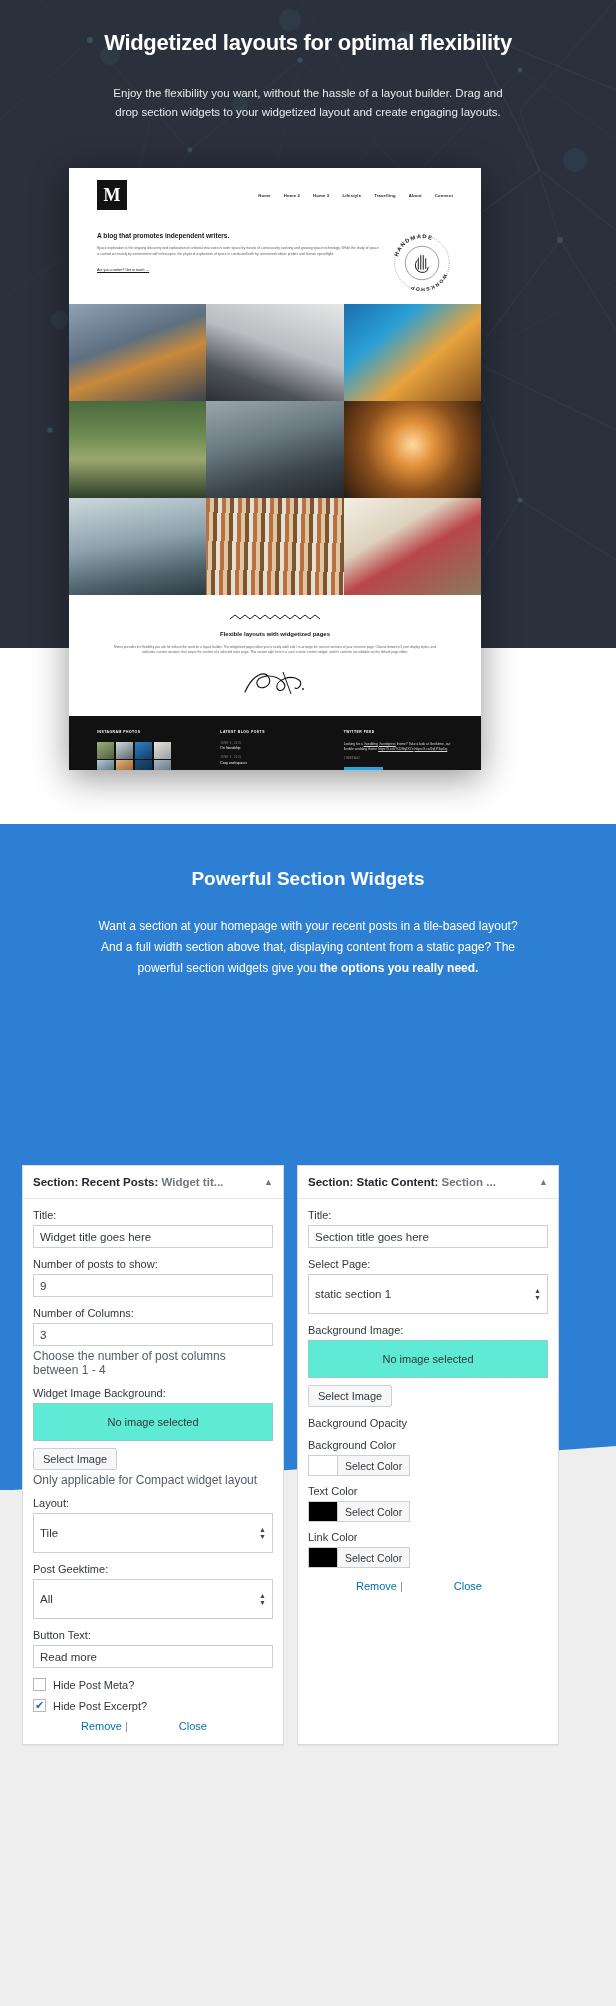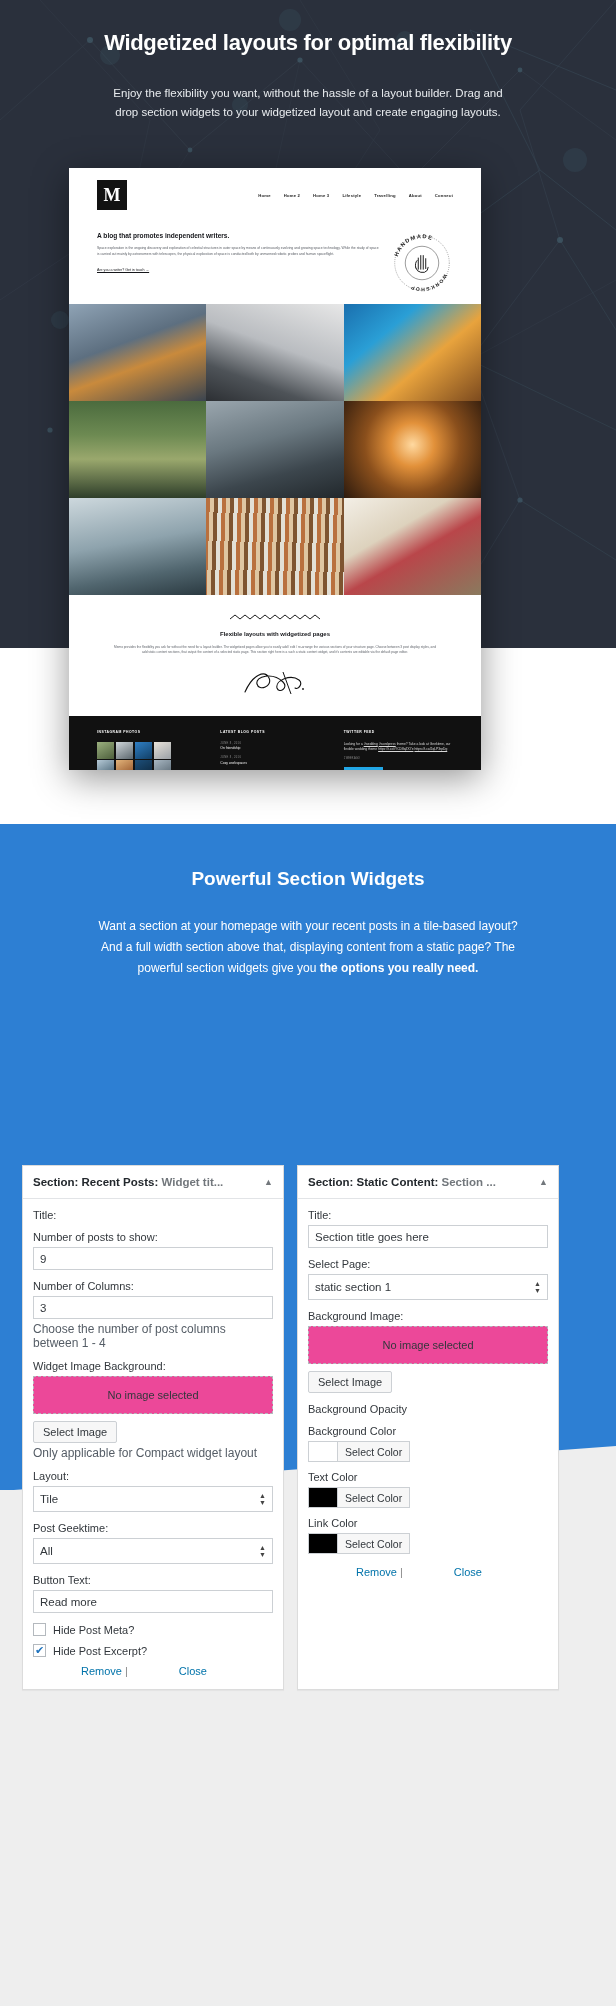--- a/index.html
+++ b/index.html
@@ -136,29 +136,29 @@
   .fld { margin-bottom: 10px; }
   .fld > label {
     display: block; font-size: 11px; color: #32373c; margin-bottom: 4px;
   }
   .txt {
     width: 100%; height: 23px; border: 1px solid #ccd0d4; background: #fff;
     font-size: 11.5px; color: #32373c; padding: 0 6px;
     font-family: "Liberation Sans", sans-serif;
   }
   .sel {
-    width: 100%; height: 26px; border: 1px solid #ccd0d4; background: #fff;
+    width: 100%; height: 40px; border: 1px solid #ccd0d4; background: #fff;
     font-size: 11.5px; color: #32373c; padding: 0 6px;
     font-family: "Liberation Sans", sans-serif;
     display: flex; align-items: center; justify-content: space-between;
   }
   .sel .arrows { font-size: 7px; line-height: 7px; color: #444; text-align: center; }
   .help { font-size: 12px; color: #555d66; line-height: 14px; margin-top: 3px; }
   .dropzone {
-    border: 1px dashed #b4b9be; background: #ec4899; height: 38px;
+    border: 1px dashed #b4b9be; background: #5eead4; height: 38px;
     display: flex; align-items: center; justify-content: center;
     font-size: 11px; color: #32373c;
   }
   .btn {
     display: inline-block; border: 1px solid #ccd0d4; background: #f7f7f7;
     font-size: 11px; color: #32373c; padding: 4px 9px; margin-top: 7px;
     border-radius: 2px;
   }
   .cbrow { display: flex; align-items: center; gap: 7px; margin-bottom: 8px; }
   .cb {
@@ -354,20 +354,21 @@
     <div class="panel-head">
       <div style="overflow:hidden;text-overflow:ellipsis">
         <span>Section: Recent Posts:</span><span class="muted"> Widget tit...</span>
       </div>
       <span class="caret">▲</span>
     </div>
     <div class="panel-body">
 
       <div class="fld">
         <label>Title:</label>
+        <input class="txt" value="Widget title goes here" style="">
       </div>
 
       <div class="fld">
         <label>Number of posts to show:</label>
         <input class="txt" value="9" style="">
       </div>
 
       <div class="fld">
         <label>Number of Columns:</label>
         <input class="txt" value="3" style="">

